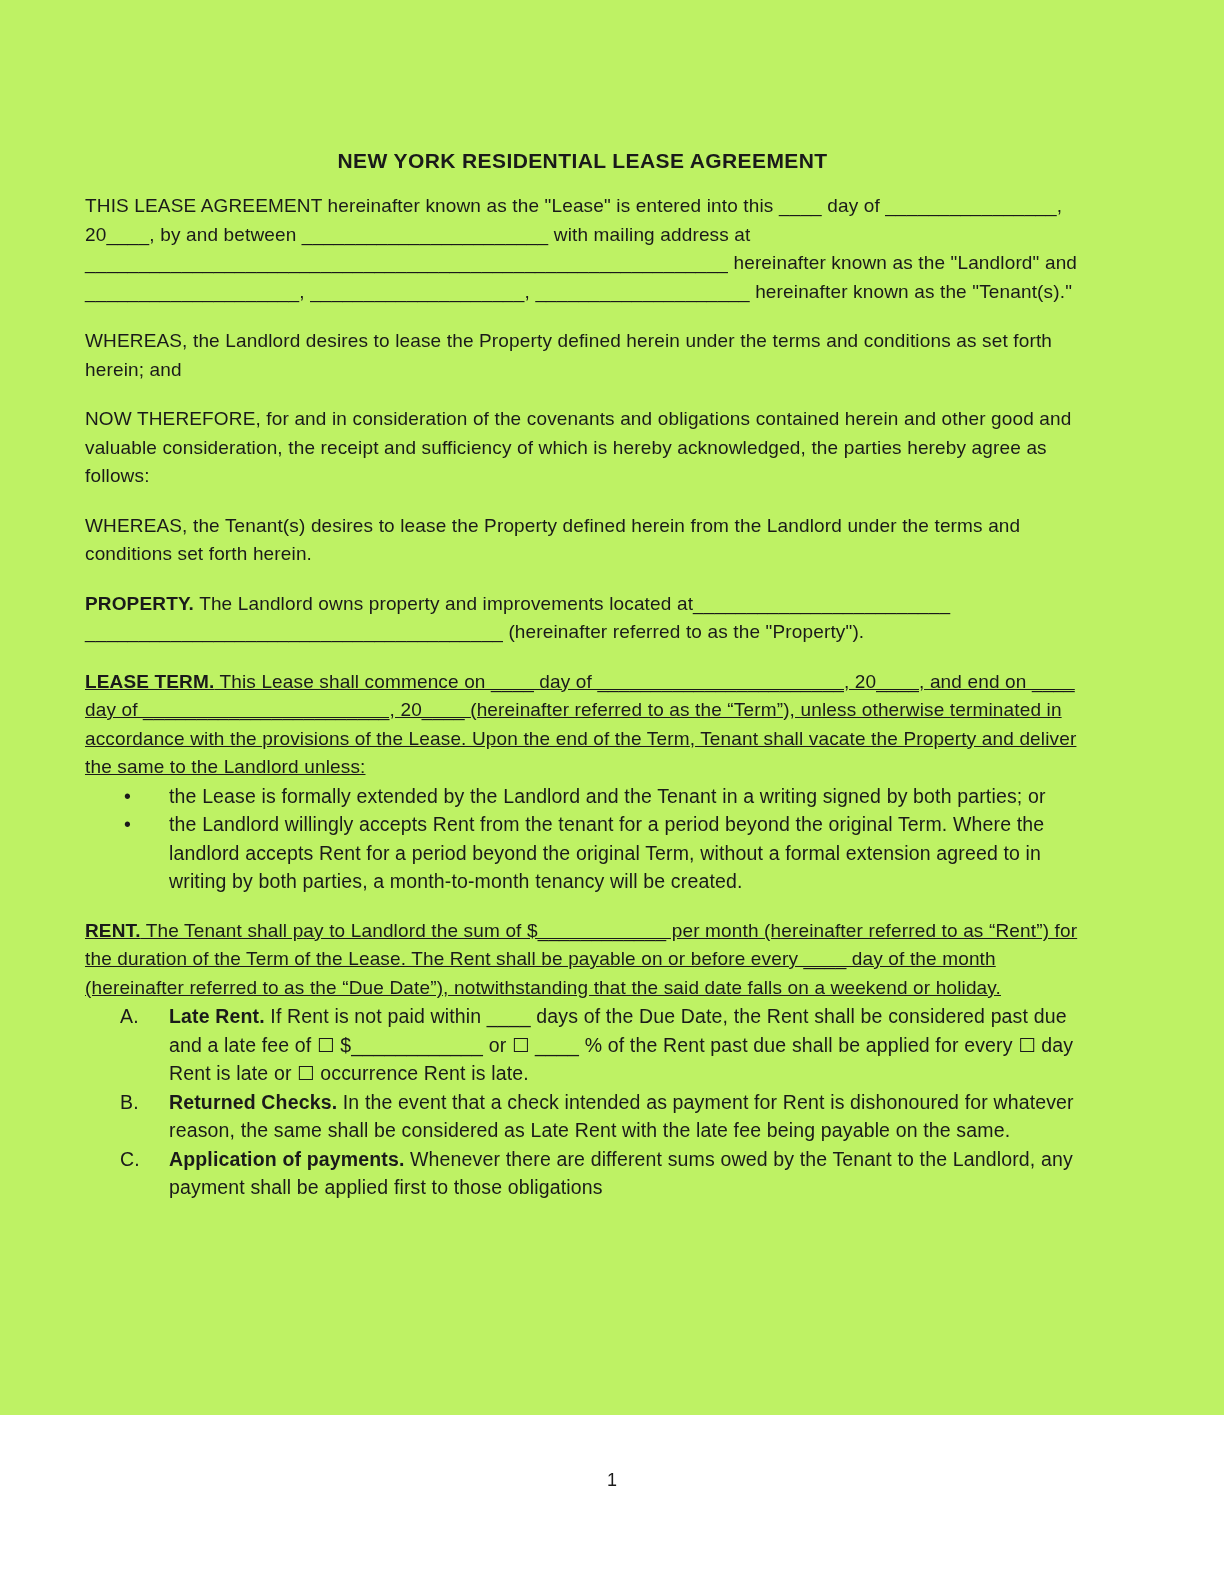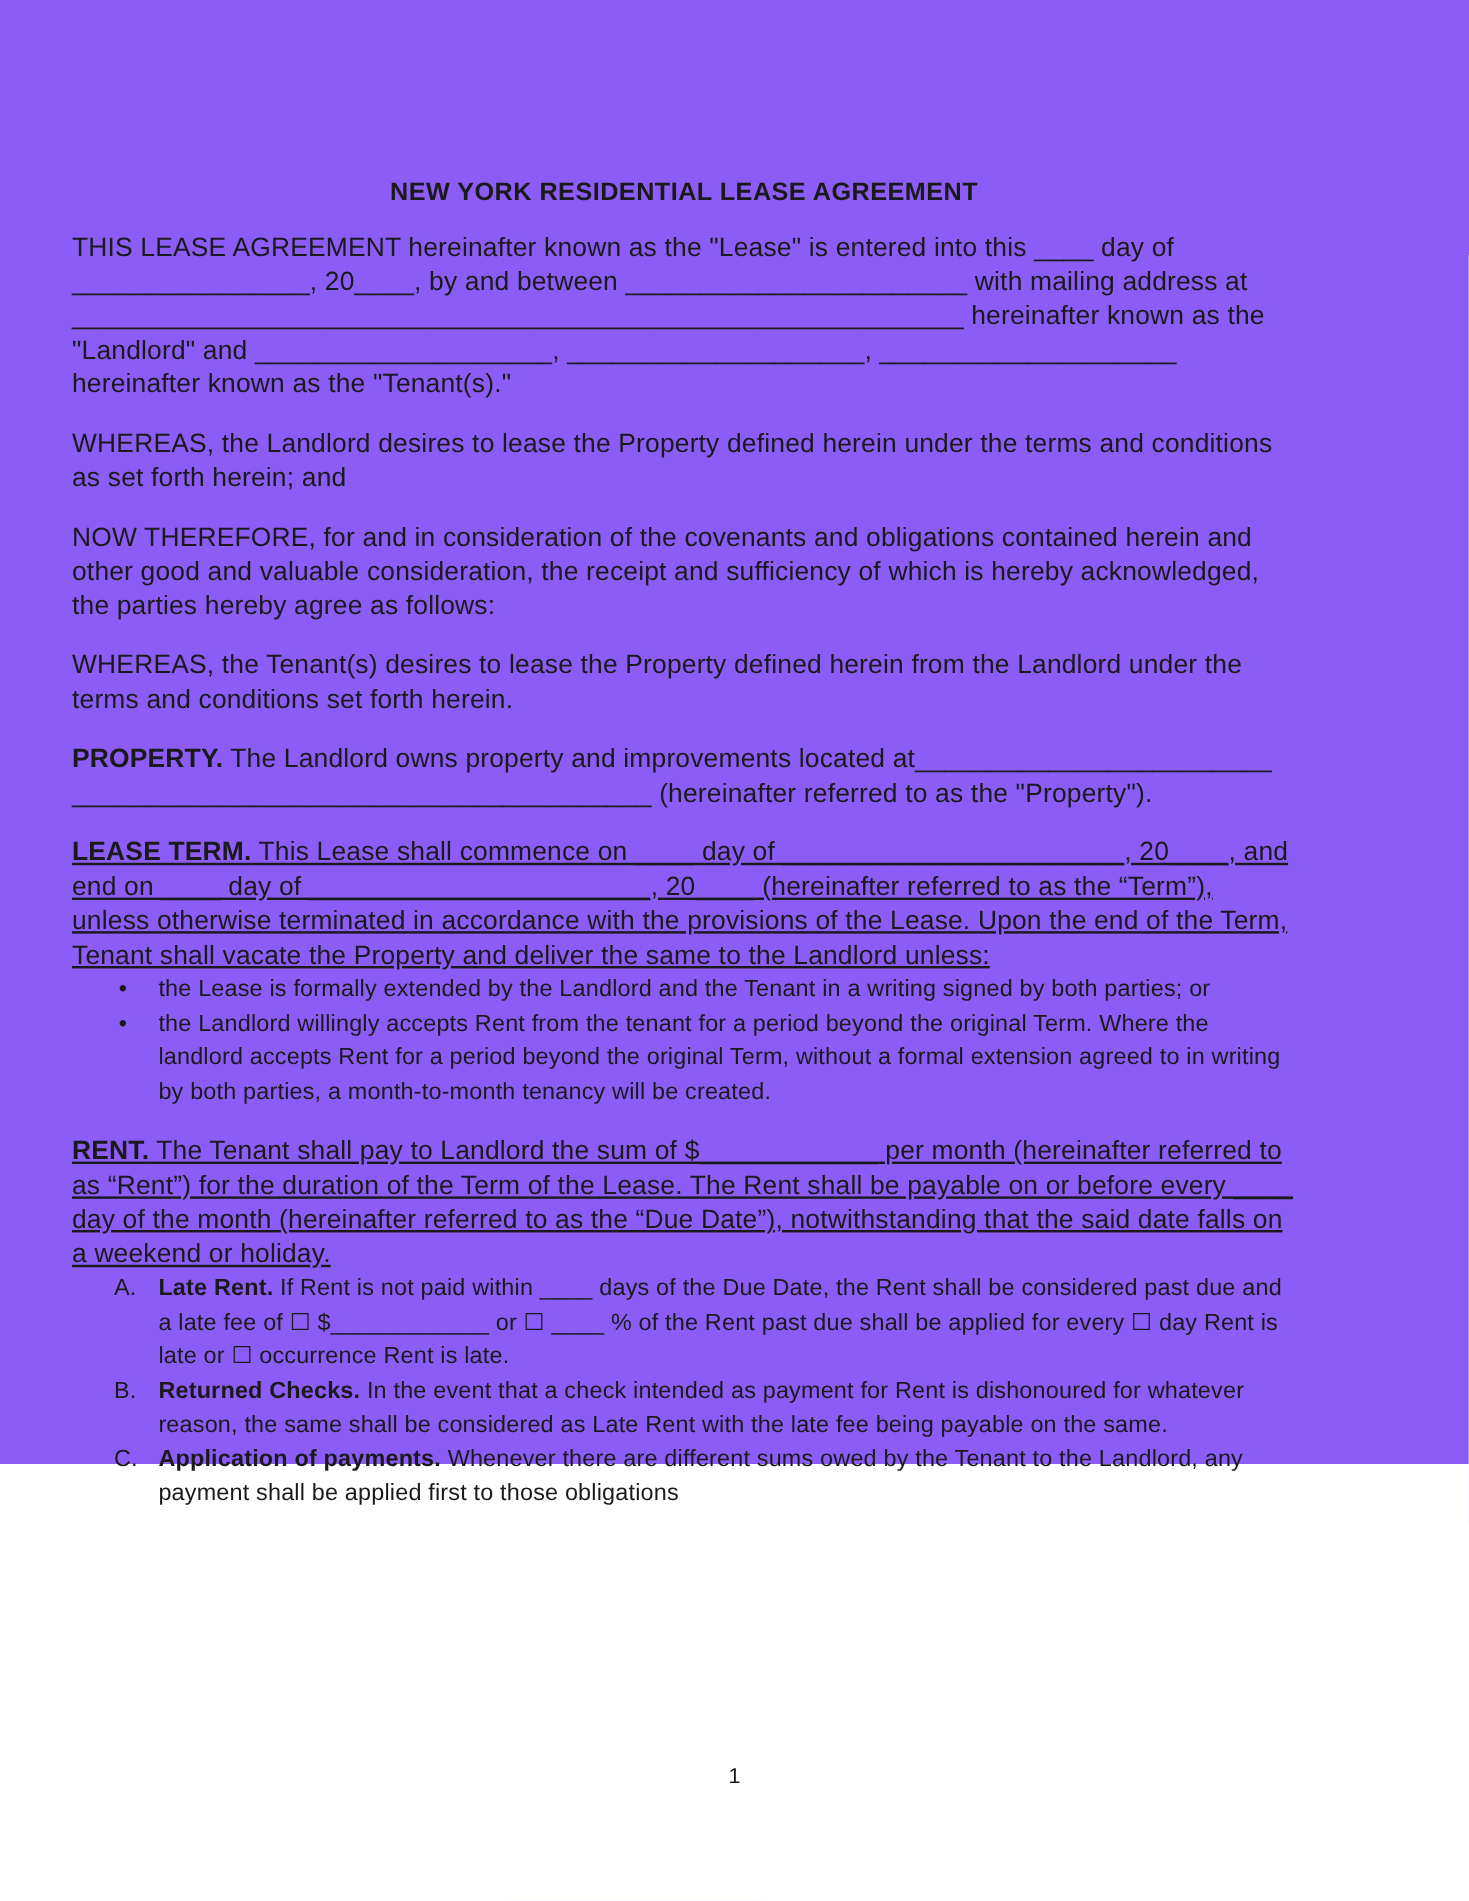--- a/index.html
+++ b/index.html
@@ -8,55 +8,55 @@
     width: 1224px;
     height: 1584px;
     position: relative;
     font-family: "Liberation Sans", "DejaVu Sans", sans-serif;
     color: #1a1a1a;
   }
   .page {
     position: absolute;
     top: 0; left: 0;
     width: 1224px;
-    height: 1220px;
-    padding: 146px 144px 0 60px;
-    background: #8b5cf6;
+    height: 1415px;
+    padding: 146px 144px 0 85px;
+    background: #bef264;
   }
   .doc-title {
     font-size: 21px;
     font-weight: bold;
     text-align: center;
     letter-spacing: 0.4px;
     line-height: 30px;
     margin: 0 0 16px 0;
   }
   .para {
-    font-size: 22px;
+    font-size: 19px;
     line-height: 28.5px;
     letter-spacing: 0.15px;
     margin: 0 0 21px 0;
     overflow-wrap: break-word;
     text-align: left;
   }
   .para.tight { margin-bottom: 0; text-decoration: underline; }
   .lead { font-weight: bold; }
   .bullet-list { margin: 0 0 21px 0; }
   .lettered-list { margin: 0; }
   .list-row {
     display: flex;
     font-size: 19.5px;
     line-height: 28.5px;
     letter-spacing: 0.15px;
   }
   .bullet-list .list-row { padding-left: 39px; }
   .lettered-list .list-row { padding-left: 35px; }
   .marker.bullet { flex: 0 0 33px; font-size: 19.5px; }
   .marker.letter { flex: 0 0 37px; }
-  .item-text { flex: 1; overflow-wrap: break-word; }
+  .item-text { flex: 1; overflow-wrap: break-word; margin-left: 12px; }
   .page-number {
     position: absolute;
     left: 0; right: 0;
     top: 1468px;
     text-align: center;
     font-size: 18px;
     line-height: 24px;
     color: #1a1a1a;
   }
 </style>

